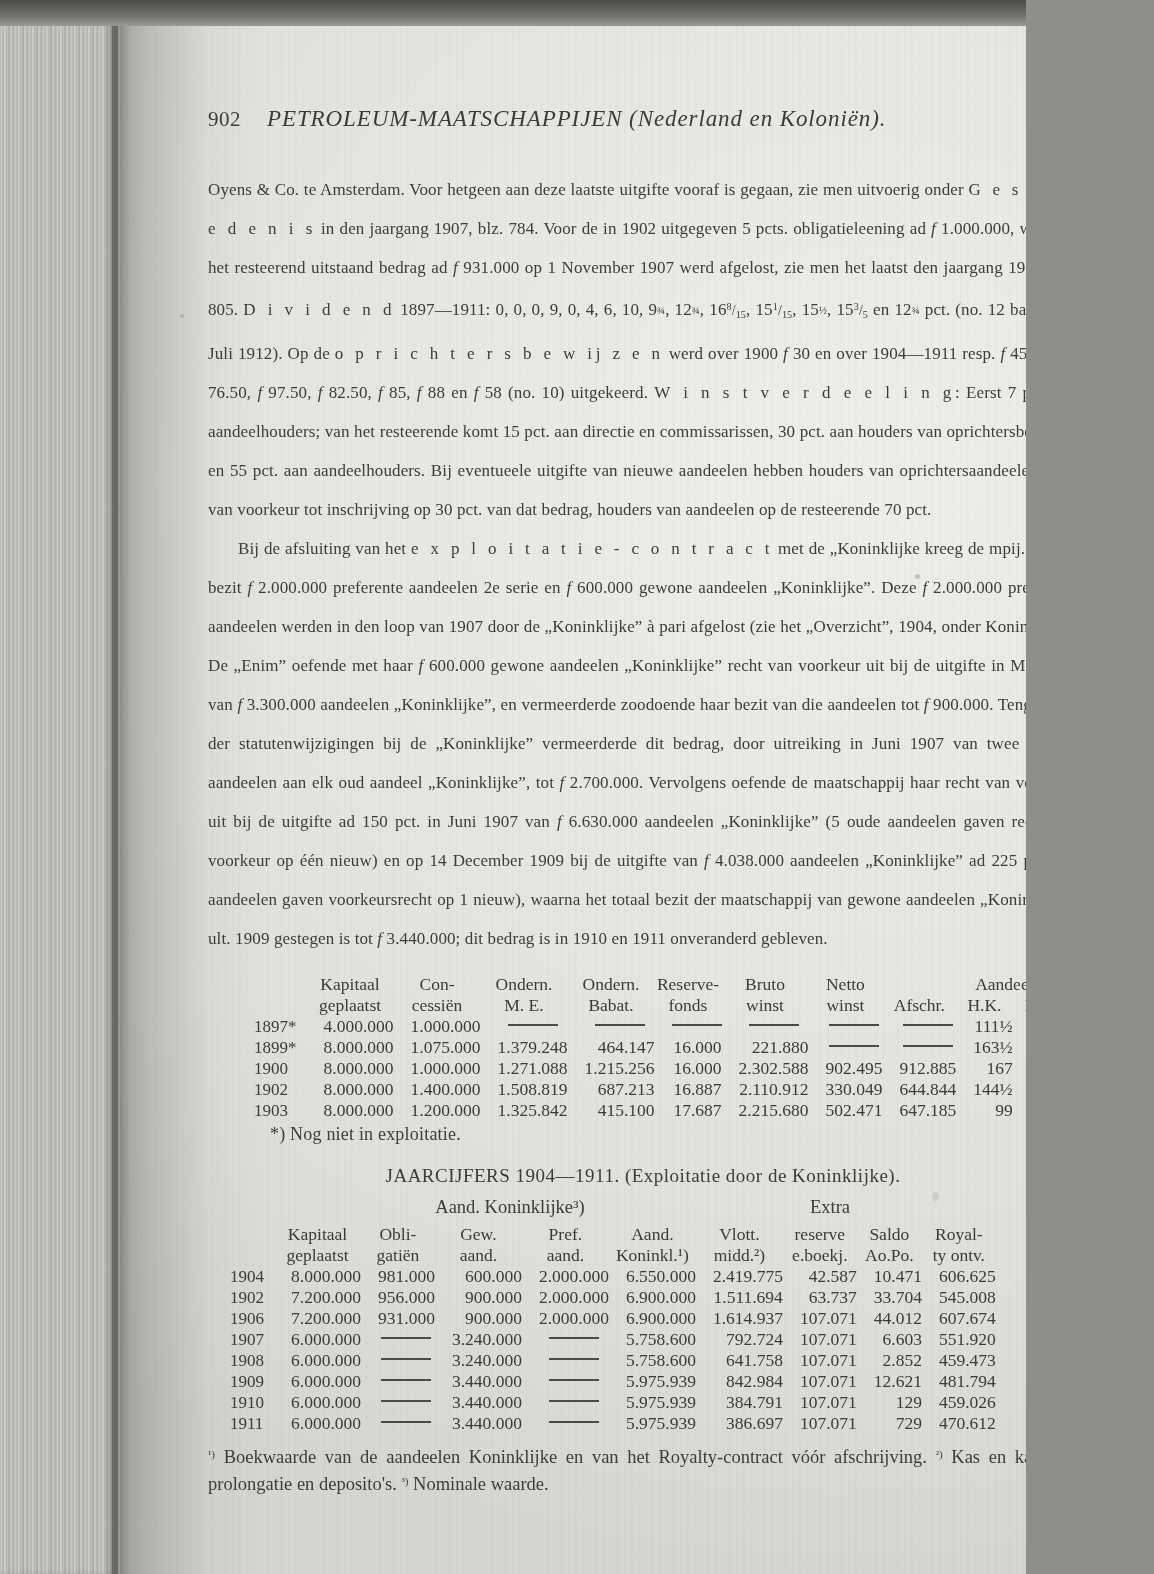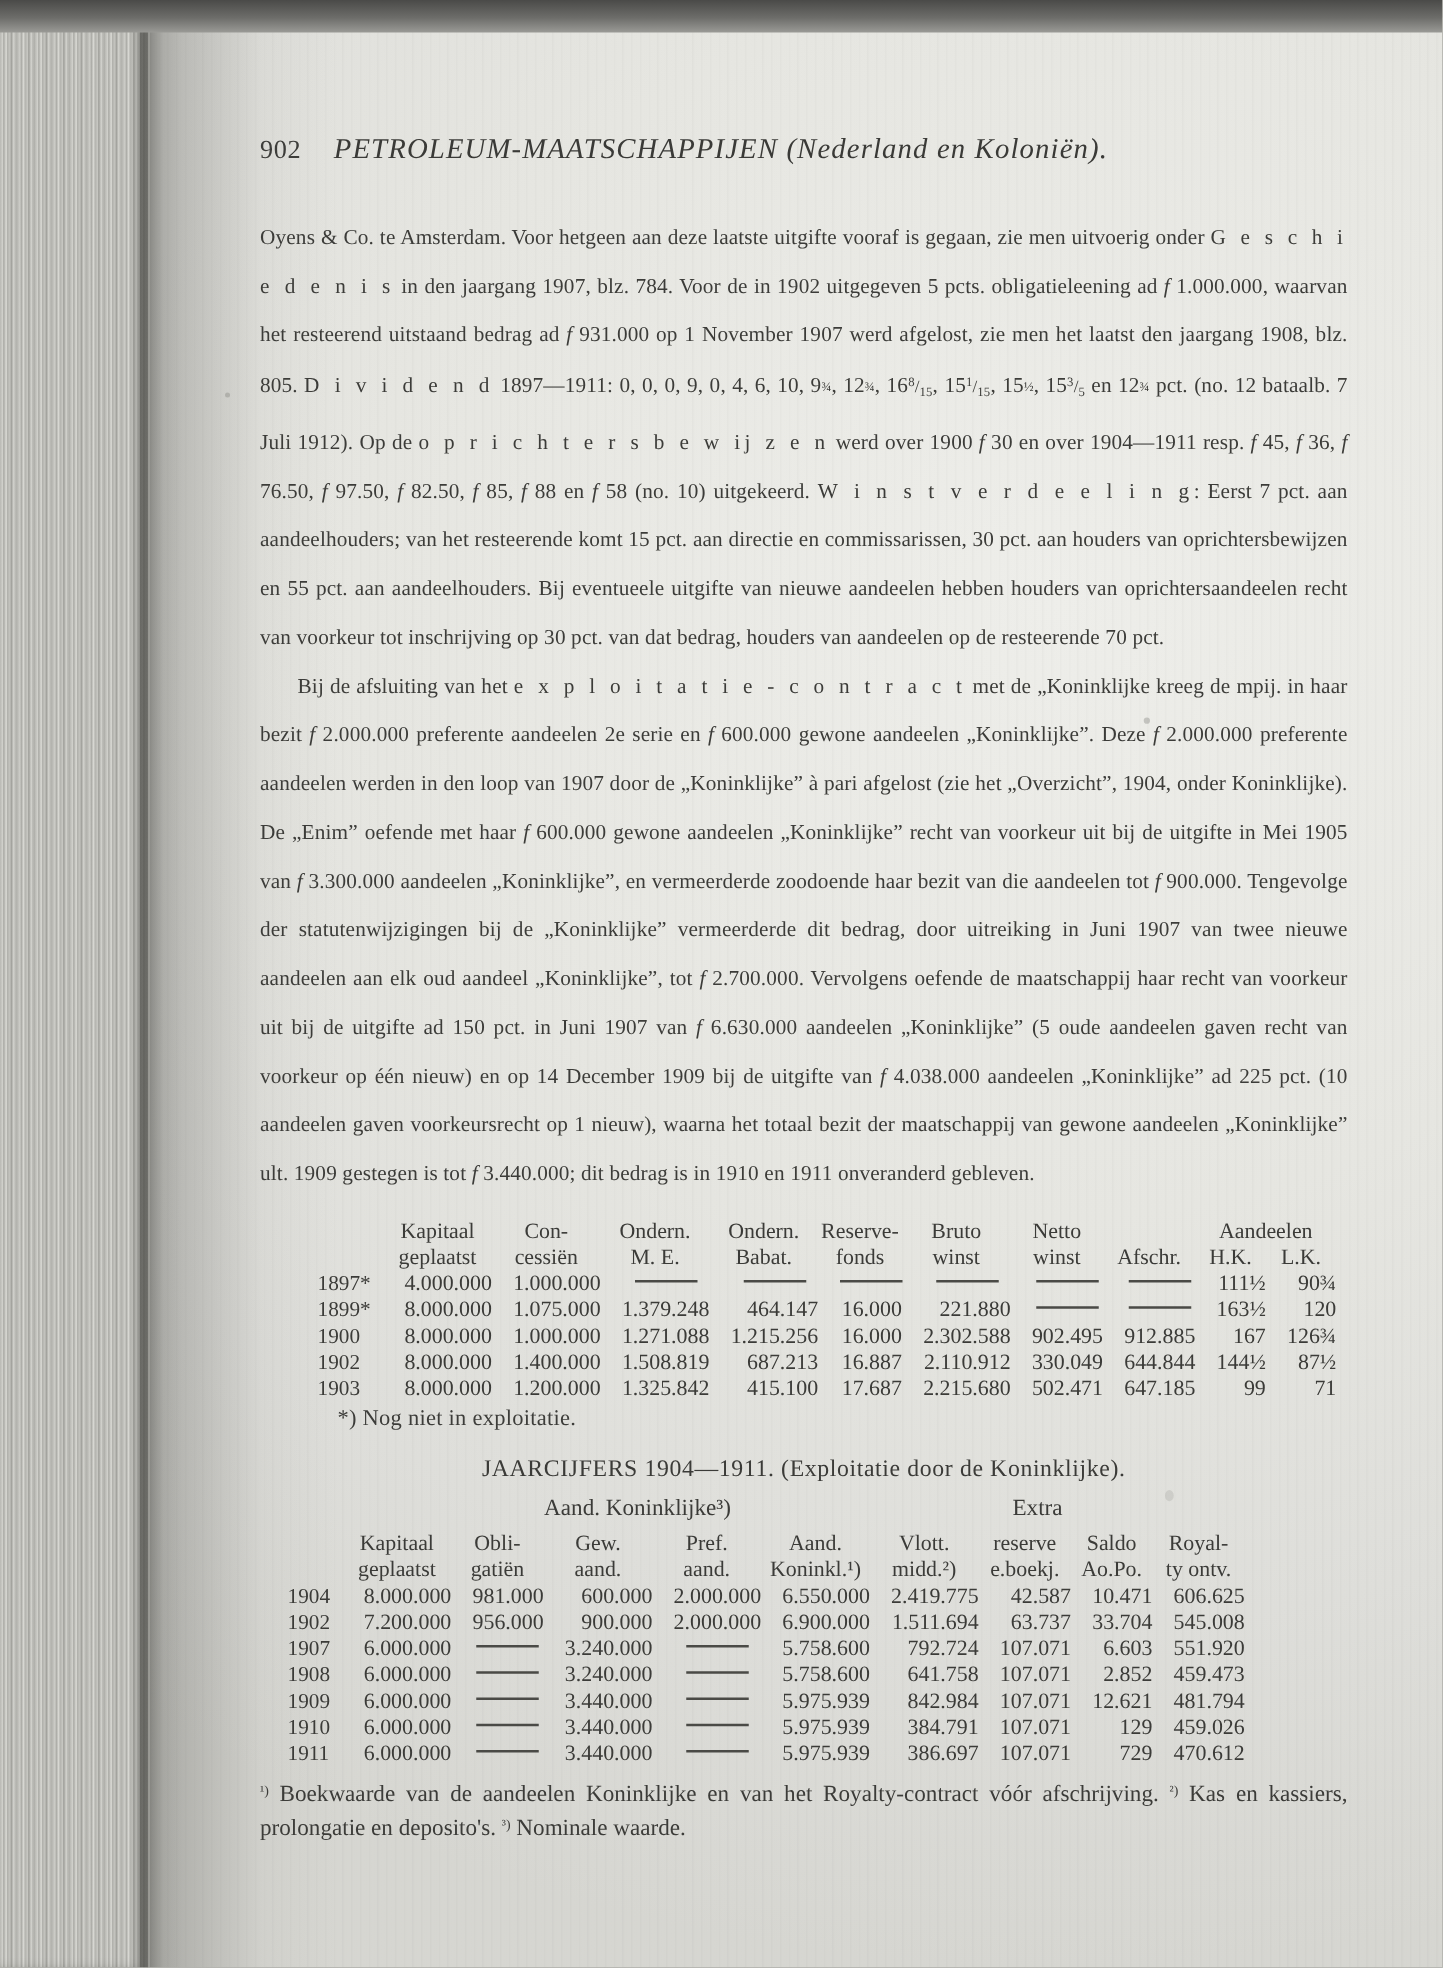--- a/index.html
+++ b/index.html
@@ -3,21 +3,21 @@
 <meta charset="utf-8">
 <title>Scanned Page 902</title>
 <style>
   html,body{margin:0;padding:0;}
   body{
     width:1154px;height:1574px;overflow:hidden;
     background:#8e8e8a;
     font-family:"Liberation Serif", serif;
   }
   #scan{
-    position:relative;width:1154px;height:1574px;
+    position:relative;width:1026px;height:1574px;
     background:#c9c9c4;
     overflow:hidden;
   }
   
   .top-shadow{
     position:absolute;left:0;top:0;width:1154px;height:26px;
     background:linear-gradient(180deg,#4a4a48 0%,#6d6d6a 55%,#9a9a96 100%);
     z-index:6;
   }
   
@@ -321,20 +321,32 @@
               <td class="num">956.000</td>
               <td class="num">900.000</td>
               <td class="num">2.000.000</td>
               <td class="num">6.900.000</td>
               <td class="num">1.511.694</td>
               <td class="num">63.737</td>
               <td class="num">33.704</td>
               <td class="num">545.008</td>
             </tr>
             <tr>
+              <td class="yr">1906</td>
+              <td class="num">7.200.000</td>
+              <td class="num">931.000</td>
+              <td class="num">900.000</td>
+              <td class="num">2.000.000</td>
+              <td class="num">6.900.000</td>
+              <td class="num">1.614.937</td>
+              <td class="num">107.071</td>
+              <td class="num">44.012</td>
+              <td class="num">607.674</td>
+            </tr>
+            <tr>
               <td class="yr">1907</td>
               <td class="num">6.000.000</td>
               <td class="ctr"><span class="dash"></span></td>
               <td class="num">3.240.000</td>
               <td class="ctr"><span class="dash"></span></td>
               <td class="num">5.758.600</td>
               <td class="num">792.724</td>
               <td class="num">107.071</td>
               <td class="num">6.603</td>
               <td class="num">551.920</td>

